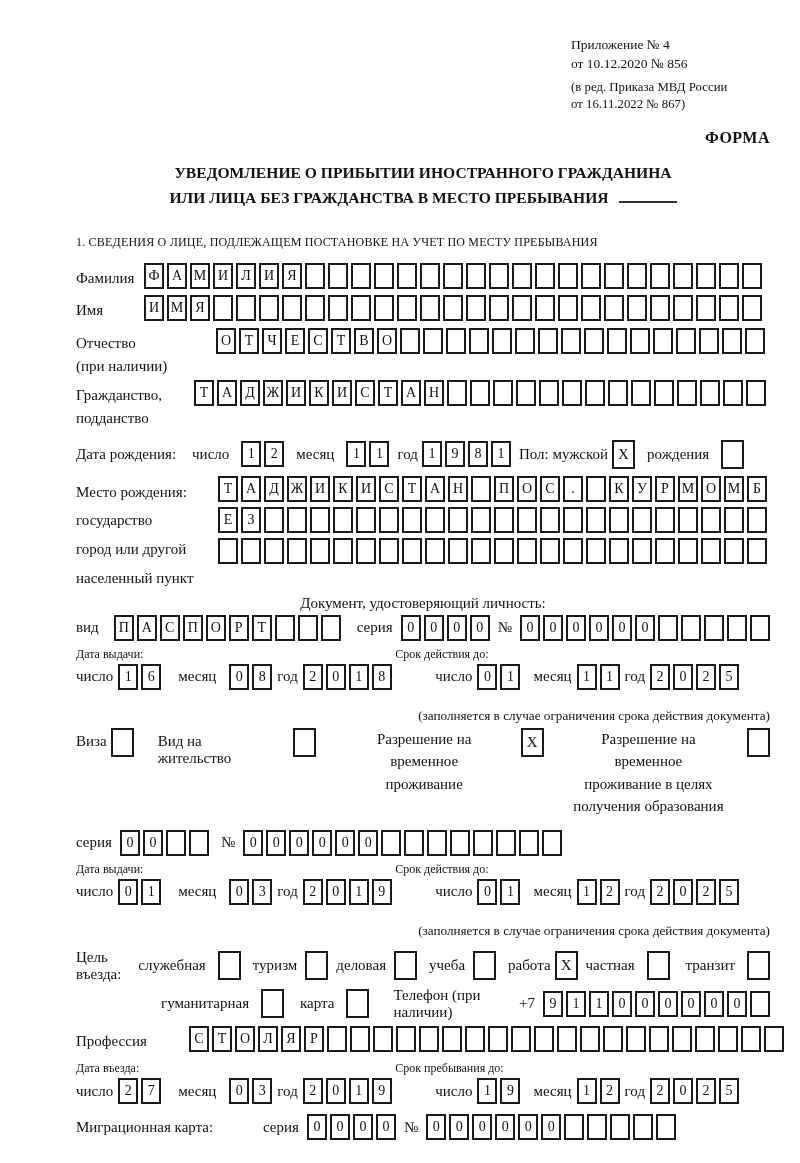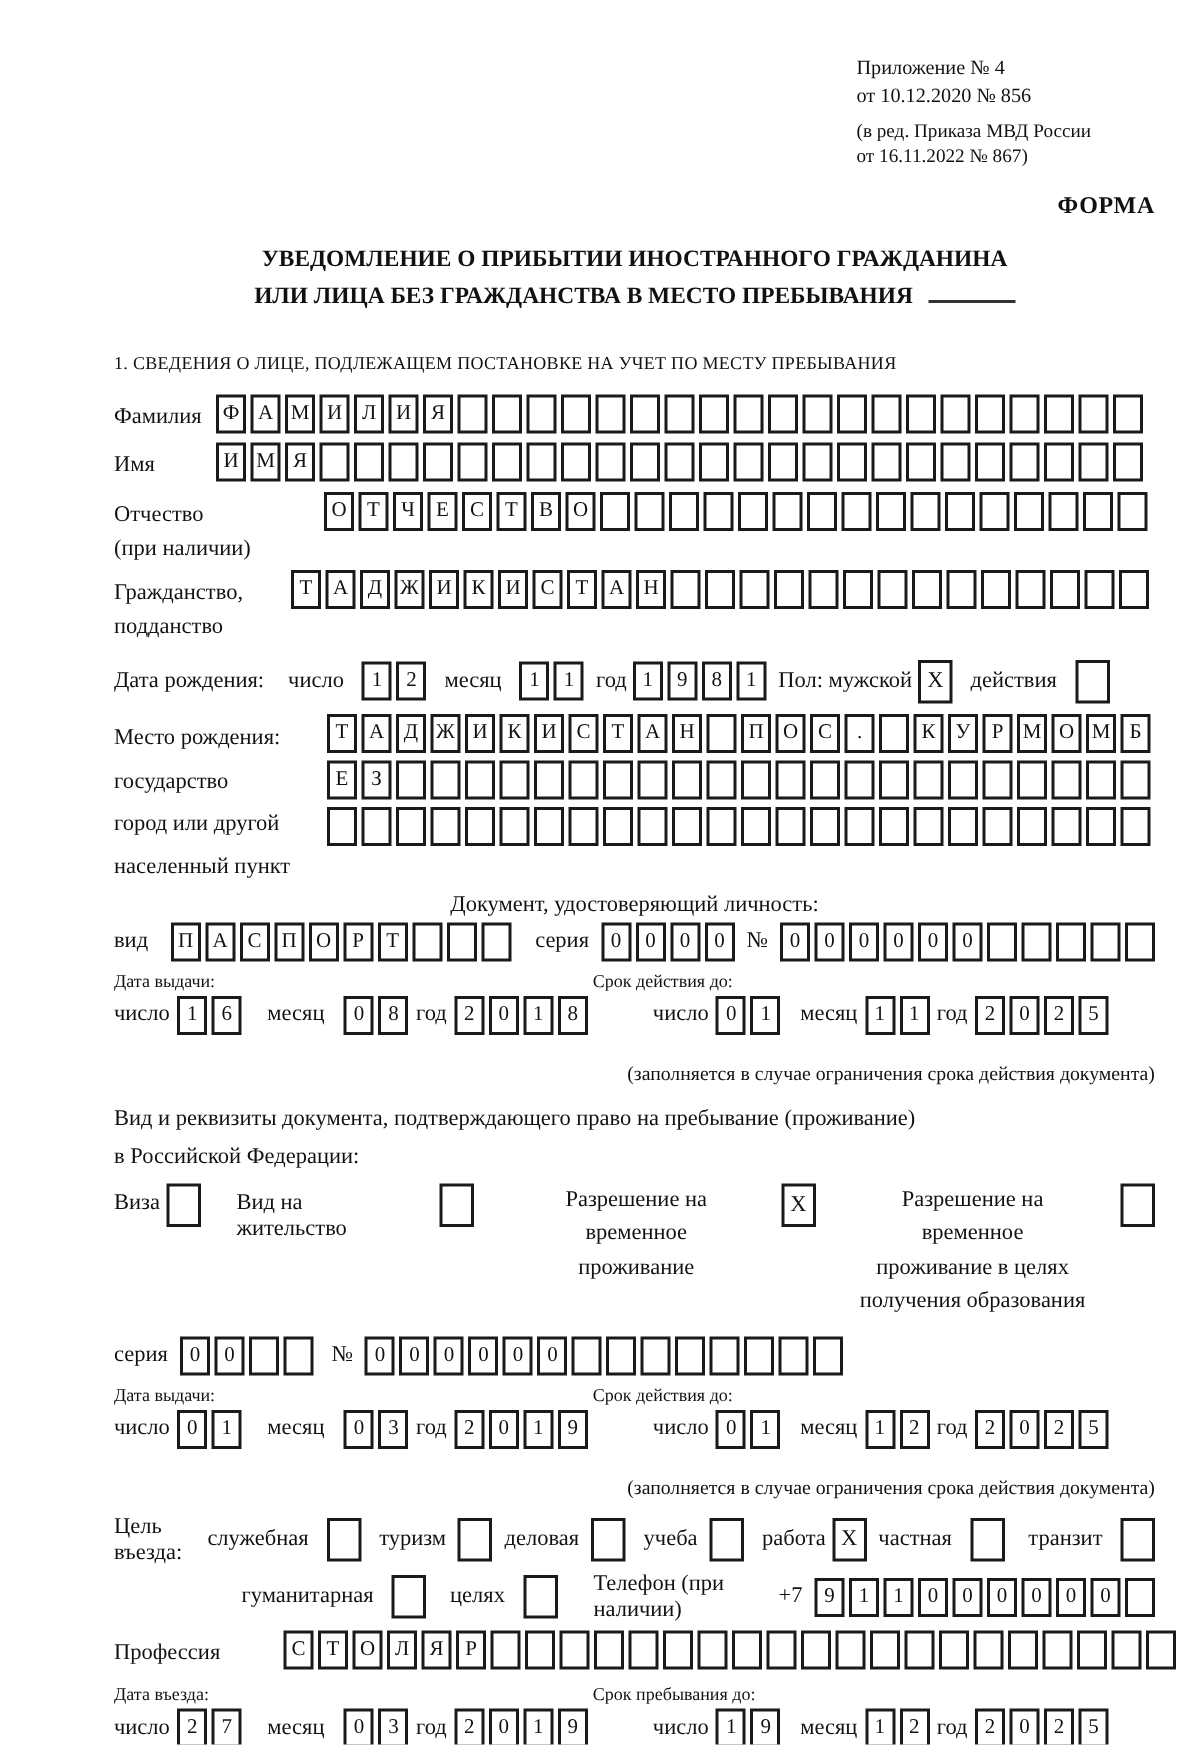--- a/index.html
+++ b/index.html
@@ -211,21 +211,21 @@
     <div class="cells" style="margin-left:4px;">
         <span class="cell">1</span>
         <span class="cell">9</span>
         <span class="cell">8</span>
         <span class="cell">1</span>
       </div>
     <span class="ml8">Пол: мужской</span>
     <div class="cells cb" style="margin-left:4px;">
         <span class="cell">X</span>
       </div>
-    <span class="ml12">действия</span>
+    <span class="ml12">рождения</span>
     <div class="cells cb ml12">
         <span class="cell"></span>
       </div>
   </div>
 
   <div class="mrow" style="margin-top:7px;">
     <div class="lblcol" style="width:142px;line-height:1.92;">
       <div>Место рождения:</div>
       <div>государство</div>
       <div>город или другой</div>
@@ -393,24 +393,20 @@
             <span class="cell">2</span>
             <span class="cell">0</span>
             <span class="cell">2</span>
             <span class="cell">5</span>
           </div>
       </div>
       <div class="footnote">(заполняется в случае ограничения срока действия документа)</div>
     </div>
   </div>
 
-  <div class="para">
-    <div>Вид и реквизиты документа, подтверждающего право на пребывание (проживание)</div>
-    <div>в Российской Федерации:</div>
-  </div>
 
   <div class="permits">
     <span style="padding-top:5px;">Виза</span>
     <div class="cells cb" style="margin-left:4px;">
         <span class="cell"></span>
       </div>
     <span style="padding-top:5px;margin-left:24px;">Вид на жительство</span>
     <div class="cells cb" style="margin-left:14px;">
         <span class="cell"></span>
       </div>
@@ -536,21 +532,21 @@
     <div class="cells cb ml12">
         <span class="cell"></span>
       </div>
   </div>
 
   <div class="frow" style="margin-top:4px;align-items:center;">
     <span style="margin-left:85px;">гуманитарная</span>
     <div class="cells cb ml12">
         <span class="cell"></span>
       </div>
-    <span class="ml16">целях</span>
+    <span class="ml16">карта</span>
     <div class="cells cb ml12">
         <span class="cell"></span>
       </div>
     <span class="ml24">Телефон (при наличии)</span>
     <span class="ml24">+7</span>
     <div class="cells ml8">
         <span class="cell">9</span>
         <span class="cell">1</span>
         <span class="cell">1</span>
         <span class="cell">0</span>

